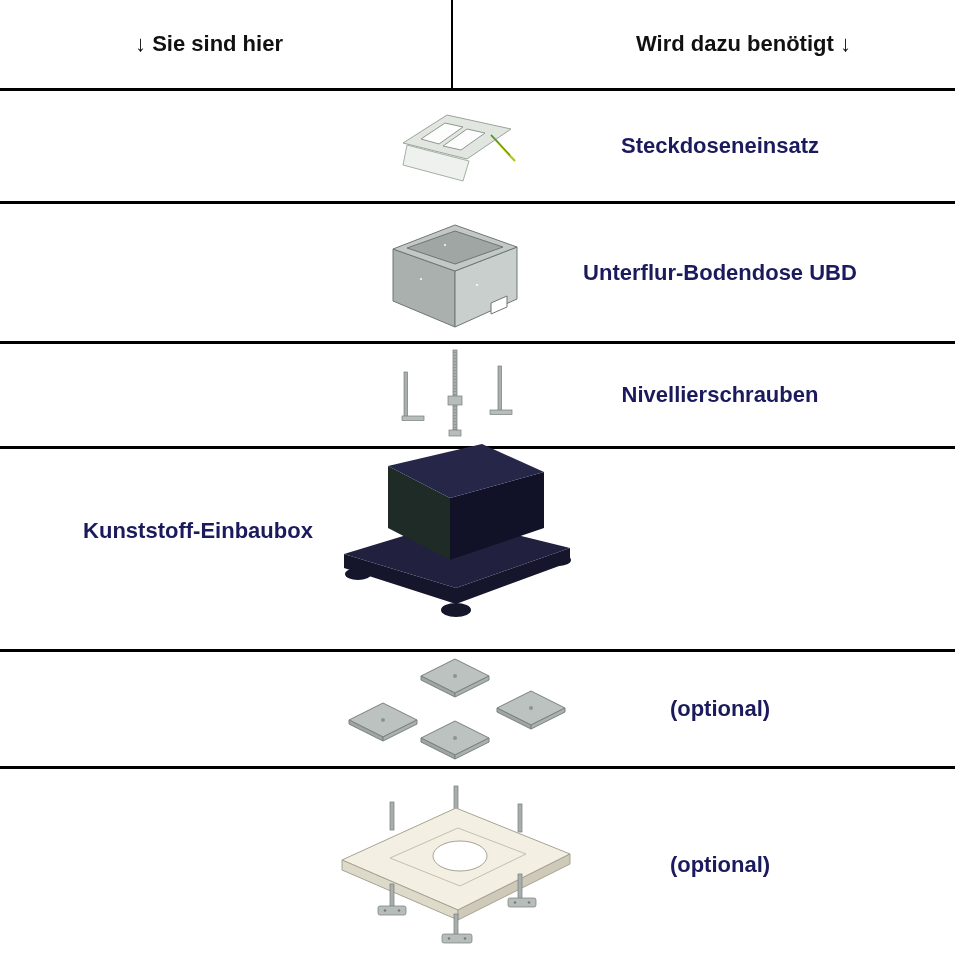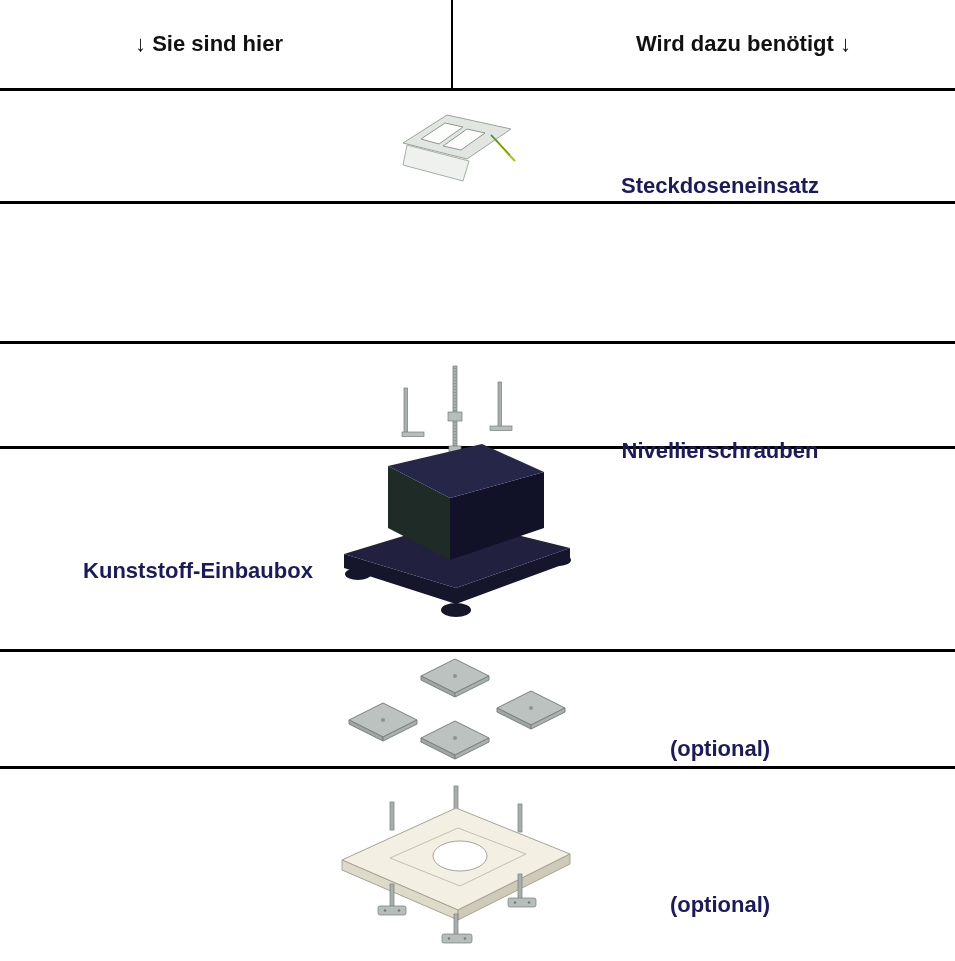--- a/index.html
+++ b/index.html
@@ -51,21 +51,20 @@
   }
   .label {
     position: absolute;
     top: 50%;
     transform: translateY(-50%);
     font-weight: bold;
     font-size: 22px;
     line-height: 1.45;
     color: var(--label-text, #1a1a5c);
     text-align: center;
-    margin-top: 40px;
   }
   .label.right { left: 552px; width: 336px; }
   .label.left { left: 36px; width: 324px; }
   .label span { display: block; }
 </style>
 </head>
 <body>
 
 <div class="page">
 
@@ -89,22 +88,39 @@
         <polygon points="52,43 76,26 94,30 70,47" fill="#fdfdfd" stroke="#8d988f"></polygon>
         <path d="M100,32 C108,40 114,48 124,58" fill="none" stroke="#b9c40a" stroke-width="2.2"></path>
         <path d="M100,32 C107,39 112,45 119,52" fill="none" stroke="#4a8f3f" stroke-width="1.1"></path>
       </svg>
     </div>
     <div class="label right">
       <span>Steckdoseneinsatz</span>
     </div>
   </div>
 
-
-  <div class="row" style="top:360px;height:102px">
+  <div class="row" style="top:204px;height:137px">
+    <div class="img-wrap">
+      <svg width="136" height="116" viewBox="0 0 136 116">
+        <polygon points="6,34 6,86 68,112 68,56" fill="#a9b0ad" stroke="#6f7673"></polygon>
+        <polygon points="68,56 68,112 130,84 130,32" fill="#c9cfcc" stroke="#6f7673"></polygon>
+        <polygon points="104,88 120,81 120,92 104,99" fill="#ffffff" stroke="#6f7673"></polygon>
+        <polygon points="6,34 68,10 130,32 68,56" fill="#c2c8c5" stroke="#6f7673"></polygon>
+        <polygon points="20,33 68,16 116,32 68,49" fill="#9fa6a3" stroke="#6f7673"></polygon>
+        <circle cx="34" cy="64" r="1" fill="#ffffff"></circle>
+        <circle cx="90" cy="70" r="1" fill="#ffffff"></circle>
+        <circle cx="58" cy="30" r="1" fill="#ffffff"></circle>
+      </svg>
+    </div>
+    <div class="label right">
+      <span>Unterflur-Bodendose UBD</span>
+    </div>
+  </div>
+
+  <div class="row" style="top:344px;height:102px">
     <div class="img-wrap">
       <svg width="130" height="94" viewBox="0 0 130 94">
         <rect x="63" y="2" width="4" height="80" fill="#a9afac" stroke="#767d7a" stroke-width="0.7"></rect>
         <line x1="65" y1="4" x2="65" y2="80" stroke="#767d7a" stroke-width="3" stroke-dasharray="1,2" opacity="0.45"></line>
         <rect x="58" y="48" width="14" height="9" fill="#b7bdba" stroke="#767d7a" stroke-width="0.7"></rect>
         <rect x="59" y="82" width="12" height="6" fill="#b7bdba" stroke="#767d7a" stroke-width="0.7"></rect>
         <rect x="14" y="24" width="3.5" height="46" fill="#a9afac" stroke="#767d7a" stroke-width="0.7"></rect>
         <rect x="12" y="68" width="22" height="4.5" fill="#b7bdba" stroke="#767d7a" stroke-width="0.7"></rect>
         <rect x="108" y="18" width="3.5" height="46" fill="#a9afac" stroke="#767d7a" stroke-width="0.7"></rect>
         <rect x="100" y="62" width="22" height="4.5" fill="#b7bdba" stroke="#767d7a" stroke-width="0.7"></rect>

